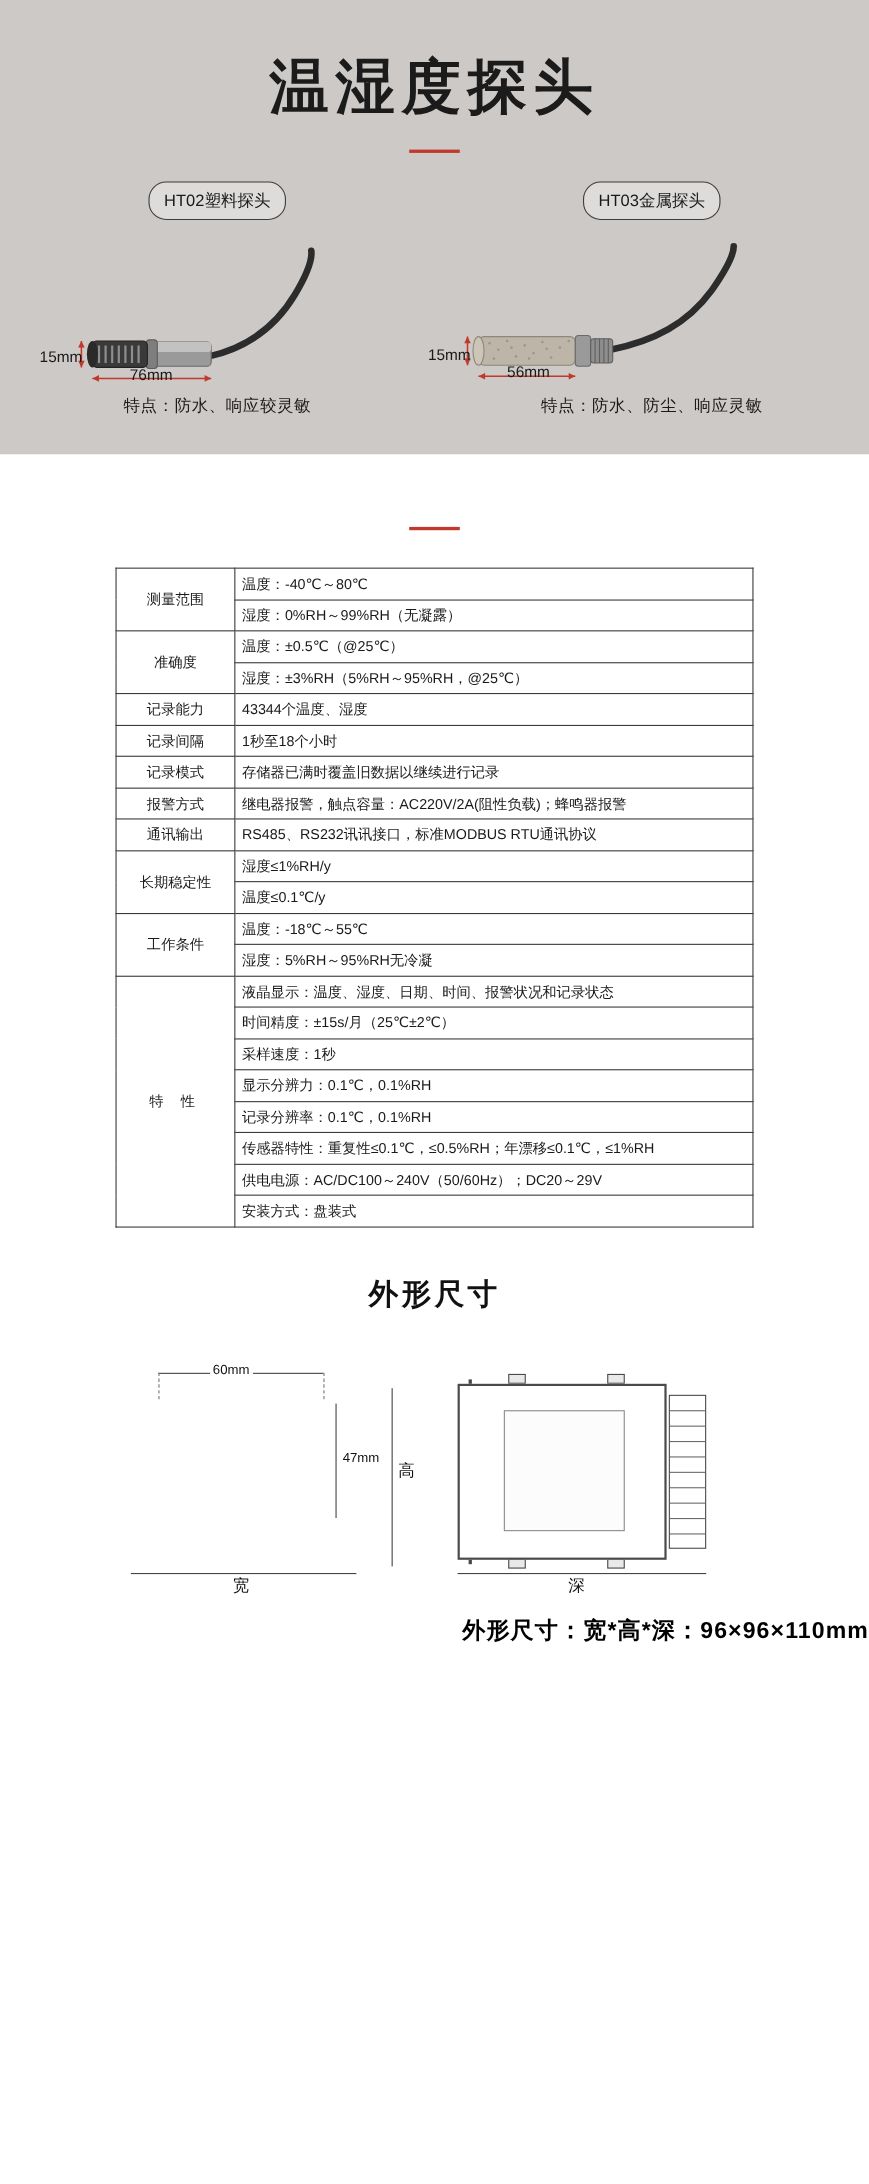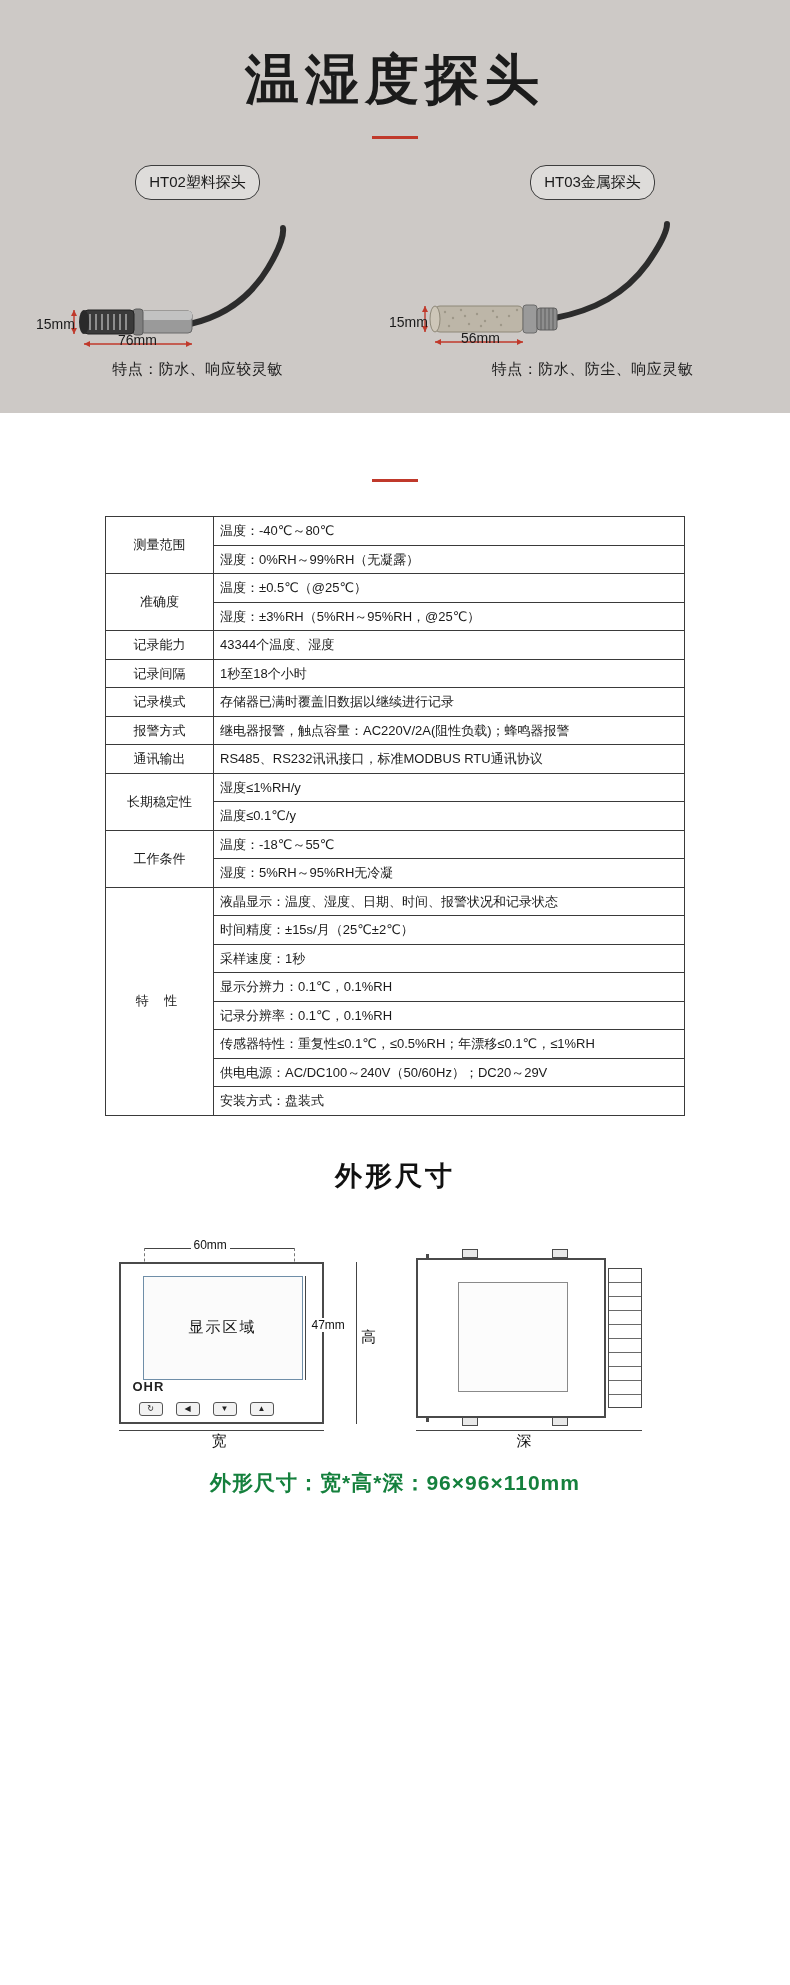--- a/index.html
+++ b/index.html
@@ -176,27 +176,27 @@
   }
   .clip {
     position: absolute; width: 16px; height: 9px;
     border: 1px solid #4a4a4a; background: #e9e9e9;
   }
   .probe-stem {
     position: absolute; background: #4a4a4a;
   }
 
   .dim-footer {
-    text-align: center;
+    text-align: right;
     margin-top: 20px;
     font-size: 21px;
     font-weight: bold;
     line-height: 1.7;
     letter-spacing: 1px;
-    color: #15803d;
+    color: #000000;
   }
 </style>
 </head>
 <body>
 
 <div class="page">
 
   <section class="probe-section">
     <h1 class="probe-title">温湿度探头</h1>
     <div class="red-rule"></div>
@@ -376,32 +376,20 @@
 
     <div class="dim-row">
 
       <div class="front-wrap">
 
         <div class="hline" style="left:35px; top:18px; width:150px;"></div>
         <div class="tick" style="left:35px; top:18px; height:24px;"></div>
         <div class="tick" style="left:185px; top:18px; height:24px;"></div>
         <div class="measure-text" style="left:82px; top:8px;">60mm</div>
 
-        <div class="front-case">
-          <div class="front-screen">
-            <span>显示区域</span>
-          </div>
-          <div class="brand">OHR</div>
-          <div class="btn-row">
-            <div class="kbtn">↻</div>
-            <div class="kbtn">◀</div>
-            <div class="kbtn">▼</div>
-            <div class="kbtn">▲</div>
-          </div>
-        </div>
 
         <div class="vline" style="left:196px; top:46px; height:104px;"></div>
         <div class="measure-text" style="left:200px; top:88px;">47mm</div>
 
         <div class="vline" style="left:247px; top:32px; height:162px;"></div>
         <div class="measure-vert" style="left:250px; top:86px;">高</div>
 
         <div class="hline" style="left:10px; top:200px; width:205px;"></div>
         <div class="measure-text" style="left:100px; top:202px; font-size:15px;">宽</div>
       </div>

